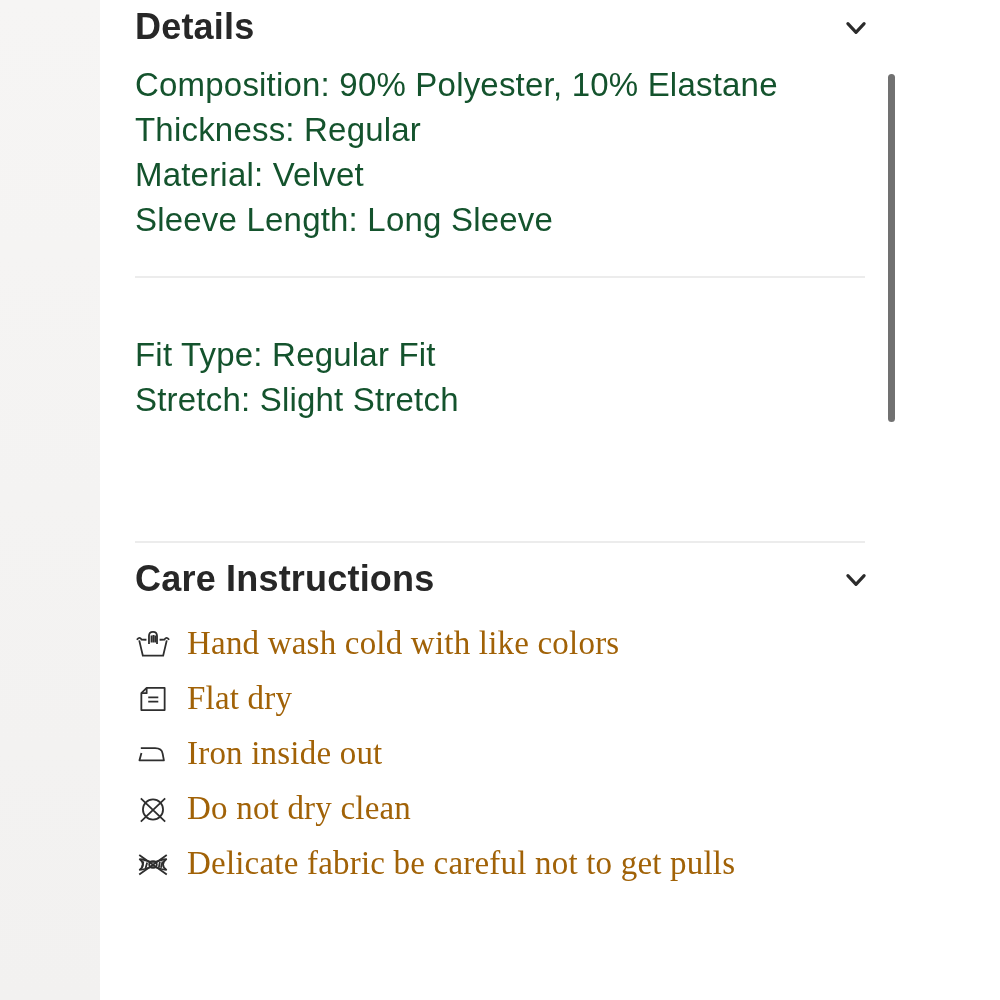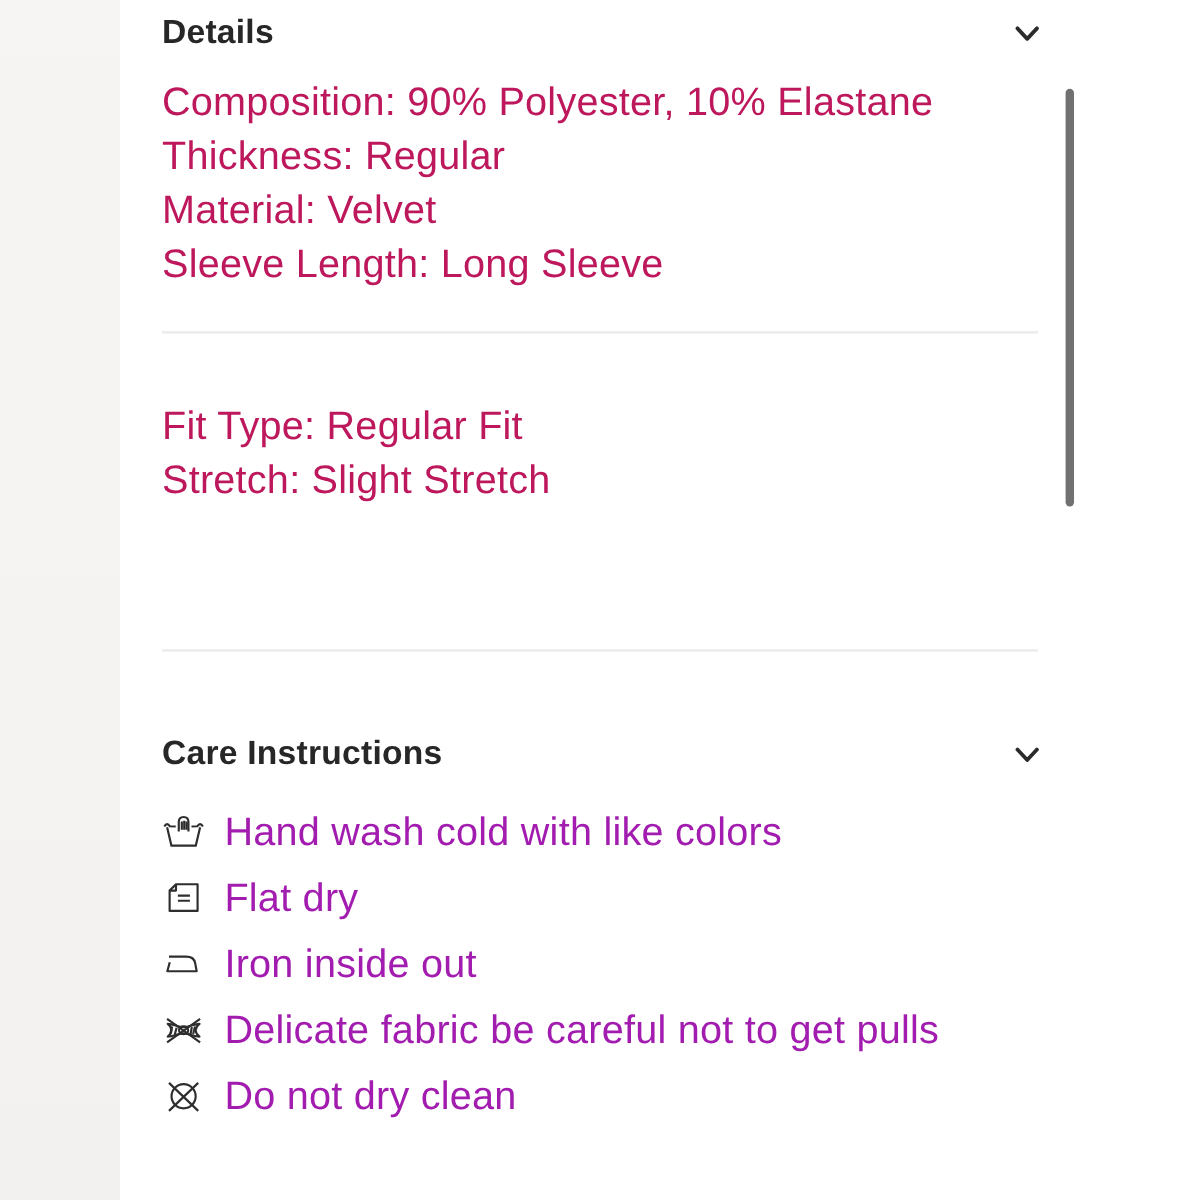--- a/index.html
+++ b/index.html
@@ -8,45 +8,45 @@
     background:#ffffff;
     font-family:"Liberation Sans","DejaVu Sans",sans-serif;
     -webkit-font-smoothing:antialiased;
   }
   .left-strip{
     position:absolute;left:0;top:0;width:100px;height:1000px;
     background:linear-gradient(180deg,#f6f5f4 0%,#f2f1f0 100%);
   }
   .section{position:absolute;left:135px;width:730px;}
   .sec-title{
-    margin:0;font-size:28px;line-height:42px;font-weight:700;
+    margin:0;font-size:36px;line-height:42px;font-weight:700;
     color:#272727;letter-spacing:.2px;
   }
   .sec-head{position:relative;cursor:pointer;}
   .chevron{
     position:absolute;left:706px;width:30px;height:30px;
   }
   .rows{margin:0;padding:0;list-style:none;}
   .rows li{
-    font-size:33px;line-height:45px;color:#be185d;letter-spacing:.2px;
+    font-size:33px;line-height:45px;color:#14532d;letter-spacing:.2px;
     white-space:nowrap;
   }
   .rows-details{margin-top:14px;}
   .rows-size{margin-top:20px;}
   .divider{
     position:absolute;left:135px;width:730px;height:2px;background:#ececec;
   }
   .care-list{margin-top:16px;}
   .care-row{
     display:flex;align-items:center;height:55px;
   }
   .care-ico{width:36px;height:36px;flex:0 0 36px;margin-right:16px;}
   .care-ico svg{display:block;width:36px;height:36px;}
   .care-label{
-    font-size:33px;color:#a21caf;letter-spacing:.2px;white-space:nowrap;
+    font-size:33px;color:#a16207;letter-spacing:.2px;white-space:nowrap;font-family:Liberation Serif, serif;
   }
   .scrollbar{
     position:absolute;left:888px;top:74px;width:7px;height:348px;
     border-radius:4px;background:#717171;
   }
   .ci{stroke:#2e2e2e;fill:none;stroke-width:1.7;}
   .chev-path{stroke:#2b2b2b;fill:none;stroke-width:2.5;stroke-linecap:round;stroke-linejoin:round;}
 </style>
 </head>
 <body>
@@ -74,21 +74,21 @@
 
 <section class="section" style="top:312px;">
   <ul class="rows rows-size">
     <li>Fit Type: Regular Fit</li>
     <li>Stretch: Slight Stretch</li>
   </ul>
 </section>
 
 <div class="divider" style="top:541px;"></div>
 
-<section class="section" style="top:607px;">
+<section class="section" style="top:558px;">
   <div class="sec-head">
     <h2 class="sec-title">Care Instructions</h2>
     <span class="chevron" style="top:7px;">
       <svg viewBox="0 0 24 24">
           <path class="chev-path" d="M5.5 8.5 L12 15.5 L18.5 8.5"></path>
         </svg>
     </span>
   </div>
 
   <div class="care-list">
@@ -123,35 +123,35 @@
         <svg viewBox="0 0 34 34">
           <path class="ci" d="M5.5 11.5 H19 C24.2 11.5 25.6 13.6 26.1 16.6 L27.3 23 H4.2 L6.1 16" stroke-linejoin="round"></path>
         </svg>
       </span>
       <span class="care-label">Iron inside out</span>
     </div>
 
     <div class="care-row">
       <span class="care-ico">
         <svg viewBox="0 0 34 34">
+          <circle class="ci" cx="17" cy="17.5" r="9.5"></circle>
+          <path class="ci" d="M5.5 7 L28.5 29 M28.5 7 L5.5 29"></path>
+        </svg>
+      </span>
+      <span class="care-label">Do not dry clean</span>
+    </div>
+
+    <div class="care-row">
+      <span class="care-ico">
+        <svg viewBox="0 0 34 34">
           <path class="ci" d="M4.5 12.5 C9.5 12.5 12 15 17 15 C22 15 24.5 12.5 29.5 12.5 C25.5 15.5 25.5 19.5 29.5 22.5 C24.5 22.5 22 20 17 20 C12 20 9.5 22.5 4.5 22.5 C8.5 19.5 8.5 15.5 4.5 12.5 Z" stroke-linejoin="round" stroke-width="1.5"></path>
           <ellipse class="ci" cx="17" cy="17.5" rx="3.6" ry="3.1" stroke-width="1.5"></ellipse>
           <path class="ci" d="M8 14.5 l-1.5 6 M11.5 15.5 l-1.5 5.5 M26 14.5 l-1.5 6 M23.5 15 l-1 5.5" stroke-width="1"></path>
           <path class="ci" d="M4 8.5 L30 27 M30 8.5 L4 27"></path>
         </svg>
       </span>
       <span class="care-label">Delicate fabric be careful not to get pulls</span>
     </div>
 
-    <div class="care-row">
-      <span class="care-ico">
-        <svg viewBox="0 0 34 34">
-          <circle class="ci" cx="17" cy="17.5" r="9.5"></circle>
-          <path class="ci" d="M5.5 7 L28.5 29 M28.5 7 L5.5 29"></path>
-        </svg>
-      </span>
-      <span class="care-label">Do not dry clean</span>
-    </div>
-
   </div>
 </section>
 
 <div class="scrollbar"></div>
 
 </body></html>

